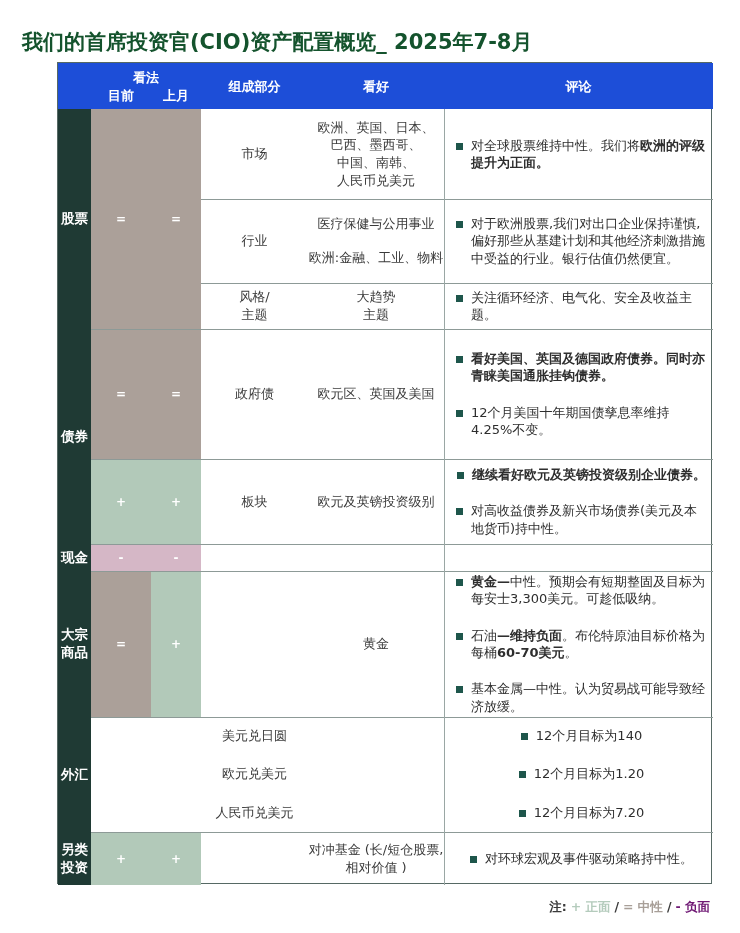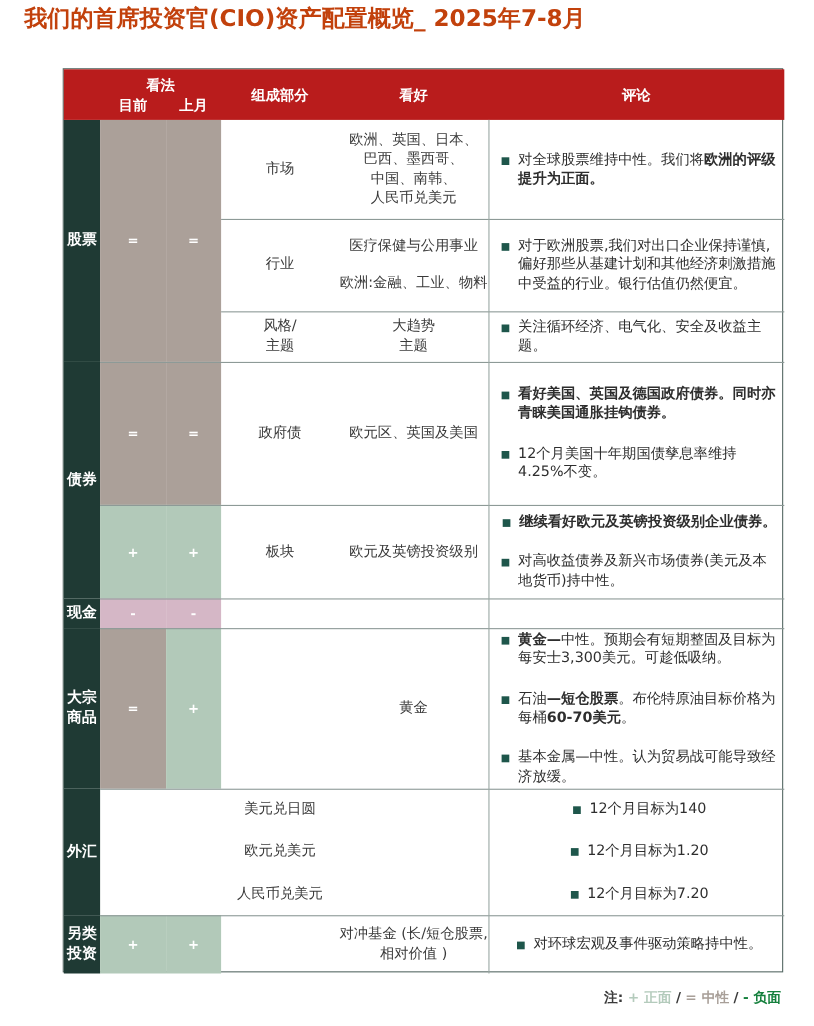--- a/index.html
+++ b/index.html
@@ -1,25 +1,25 @@
 <!DOCTYPE html>
 <html><head>
 <meta charset="utf-8">
 <style>
   html,body{margin:0;padding:0;background:#ffffff;}
   .page{position:relative;width:740px;height:933px;background:#ffffff;
         font-family:"DejaVu Sans","Liberation Sans",sans-serif;overflow:hidden;}
-  .title{position:absolute;left:22px;top:3px;font-size:21px;font-weight:700;color:#c2410c;}
+  .title{position:absolute;left:22px;top:28px;font-size:21px;font-weight:700;color:#14532d;}
 
   .tbl{position:absolute;left:57px;top:62px;width:655px;height:822px;
        display:grid;box-sizing:border-box;border:1px solid #566964;
        grid-template-columns:33px 60px 50px 107px 136px 269px;
        grid-template-rows:46px 90px 84px 46px 130px 85px 27px 146px 38px 38px 39px 53px;}
 
-  .hdr{position:relative;background:#b91c1c;color:#ffffff;font-weight:700;font-size:13px;}
+  .hdr{position:relative;background:#1d4ed8;color:#ffffff;font-weight:700;font-size:13px;}
   .hdr span{position:absolute;text-align:center;}
   .h-view{left:33px;width:110px;top:6px;}
   .h-cur{left:33px;width:60px;top:24px;}
   .h-last{left:93px;width:50px;top:24px;}
   .h-comp{left:143px;width:107px;top:15px;}
   .h-pref{left:250px;width:136px;top:15px;}
   .h-cmt{left:386px;width:269px;top:15px;}
 
   .cell{box-sizing:border-box;}
   .cat{background:#1f3a34;color:#ffffff;font-weight:700;font-size:13.5px;line-height:1.3;
@@ -42,21 +42,21 @@
   .cm p{margin:0;}
   .b{font-weight:700;}
 
   .hline{position:absolute;height:1px;background:#8d9a97;}
   .vline{position:absolute;width:1px;background:#9aa7a4;}
 
   .legend{position:absolute;top:899px;right:28px;font-size:12.5px;font-weight:700;color:#3a3a3a;}
   .legend span{margin:0 2px;}
   .lp{color:#b4cbbc;}
   .lneu{color:#a89f98;}
-  .lneg{color:#15803d;}
+  .lneg{color:#701a75;}
 </style>
 </head>
 <body>
 
 <div class="page">
 
   <div class="title">我们的首席投资官(CIO)资产配置概览_ 2025年7-8月</div>
 
   <div class="tbl">
 
@@ -194,21 +194,21 @@
           <p>对高收益债券及新兴市场债券(美元及本地货币)持中性。</p>
         </div>
     </div>
     <div class="cell cmtc" style="grid-area:8/6/9/7">
       <div class="cm">
           <i class="sq"></i>
           <p><span class="b">黄金—</span><span>中性。预期会有短期整固及目标为每安士3,300美元。可趁低吸纳。</span></p>
         </div>
       <div class="cm">
           <i class="sq"></i>
-          <p><span>石油</span><span class="b">—短仓股票</span><span>。布伦特原油目标价格为每桶</span><span class="b">60-70美元</span><span>。</span></p>
+          <p><span>石油</span><span class="b">—维持负面</span><span>。布伦特原油目标价格为每桶</span><span class="b">60-70美元</span><span>。</span></p>
         </div>
       <div class="cm">
           <i class="sq"></i>
           <p>基本金属—中性。认为贸易战可能导致经济放缓。</p>
         </div>
     </div>
     <div class="cell cmtc" style="grid-area:9/6/10/7">
       <div class="cm">
           <i class="sq"></i>
           <p>12个月目标为140</p>

